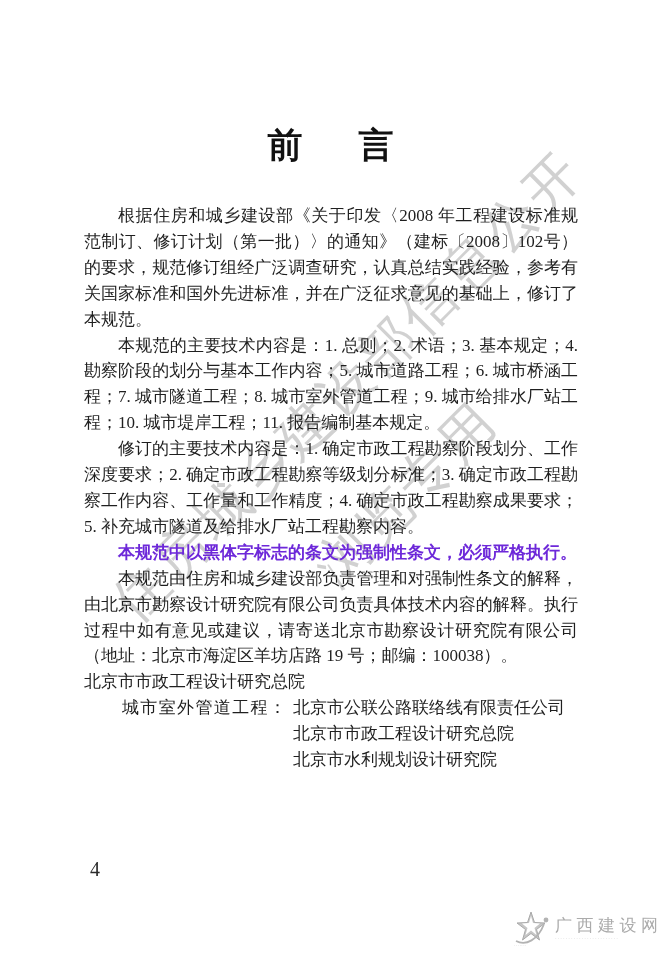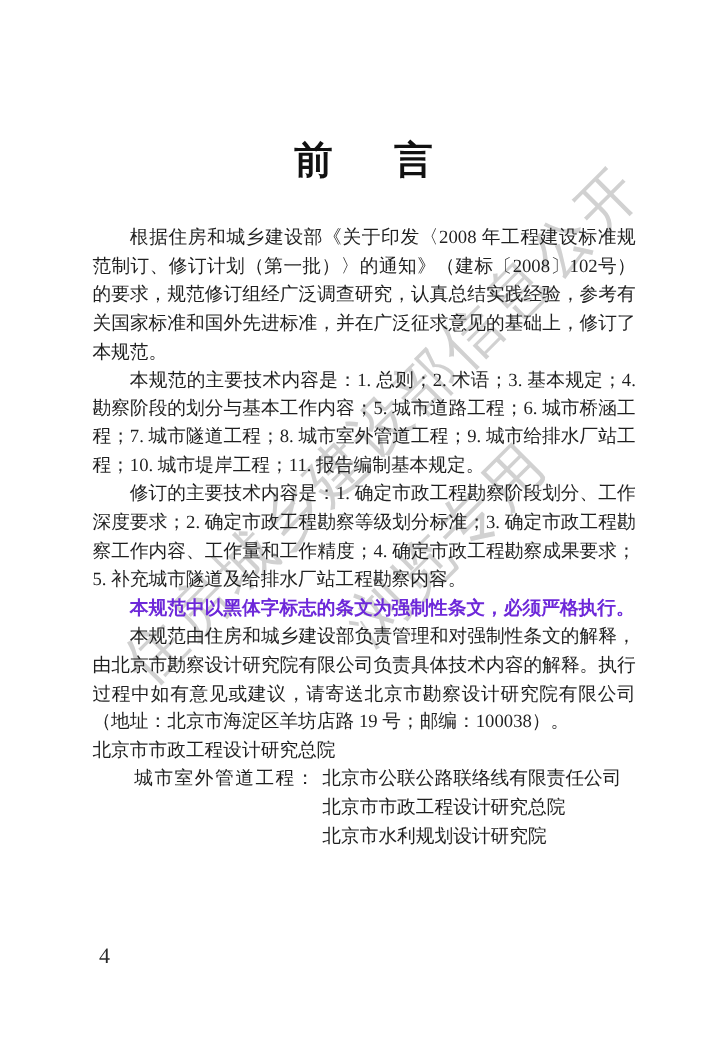--- a/index.html
+++ b/index.html
@@ -98,14 +98,27 @@
       <span class="credit-value">北京市市政工程设计研究总院</span>
     </div>
     <div class="credit">
       <span class="credit-label"></span>
       <span class="credit-value">北京市水利规划设计研究院</span>
     </div>
   </div>
 
   <div class="page-number">4</div>
 
+  <div class="site-logo">
+    <svg class="logo-star" viewBox="0 0 40 40" xmlns="http://www.w3.org/2000/svg">
+      <path d="M19 2 L22.5 12.5 L33 13 L24.5 19.5 L27.5 30 L19 23.5 L10.5 30 L13.5 19.5 L5 13 L15.5 12.5 Z" fill="#c6c6c6" stroke="#a9a9a9" stroke-width="1"></path>
+      <path d="M19 6 L21 13 L28 13.5 L22.5 18 L24.5 25 L19 20.5 L13.5 25 L15.5 18 L10 13.5 L17 13 Z" fill="#ffffff"></path>
+      <path d="M4 31 C 14 36, 26 30, 32 14" fill="none" stroke="#b3b3b3" stroke-width="1.8"></path>
+      <circle cx="34" cy="10" r="2.4" fill="#b3b3b3"></circle>
+    </svg>
+    <span class="star-tagline">·······</span>
+    <div class="logo-text-block">
+      <div class="logo-site-name">广西建设网</div>
+      <div class="logo-tagline">························</div>
+    </div>
+  </div>
 
 </div>
 
 </body></html>

